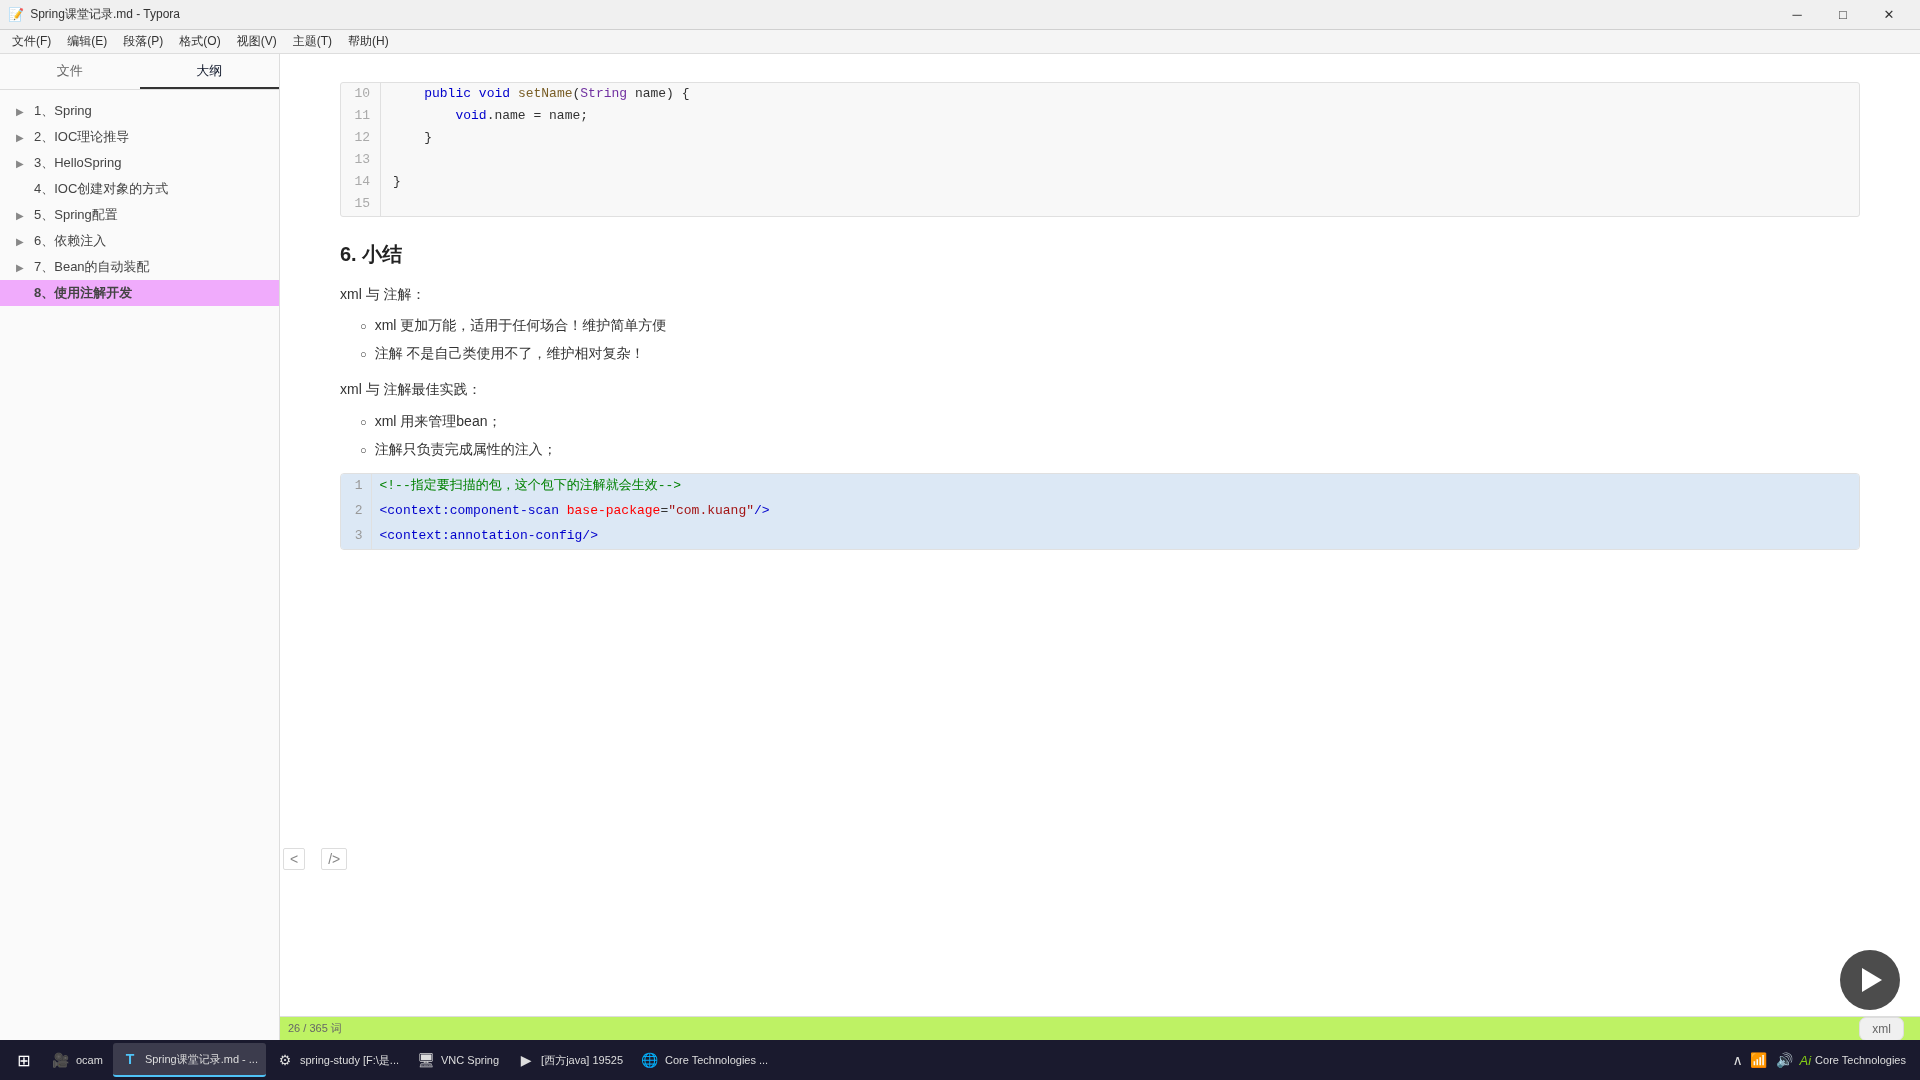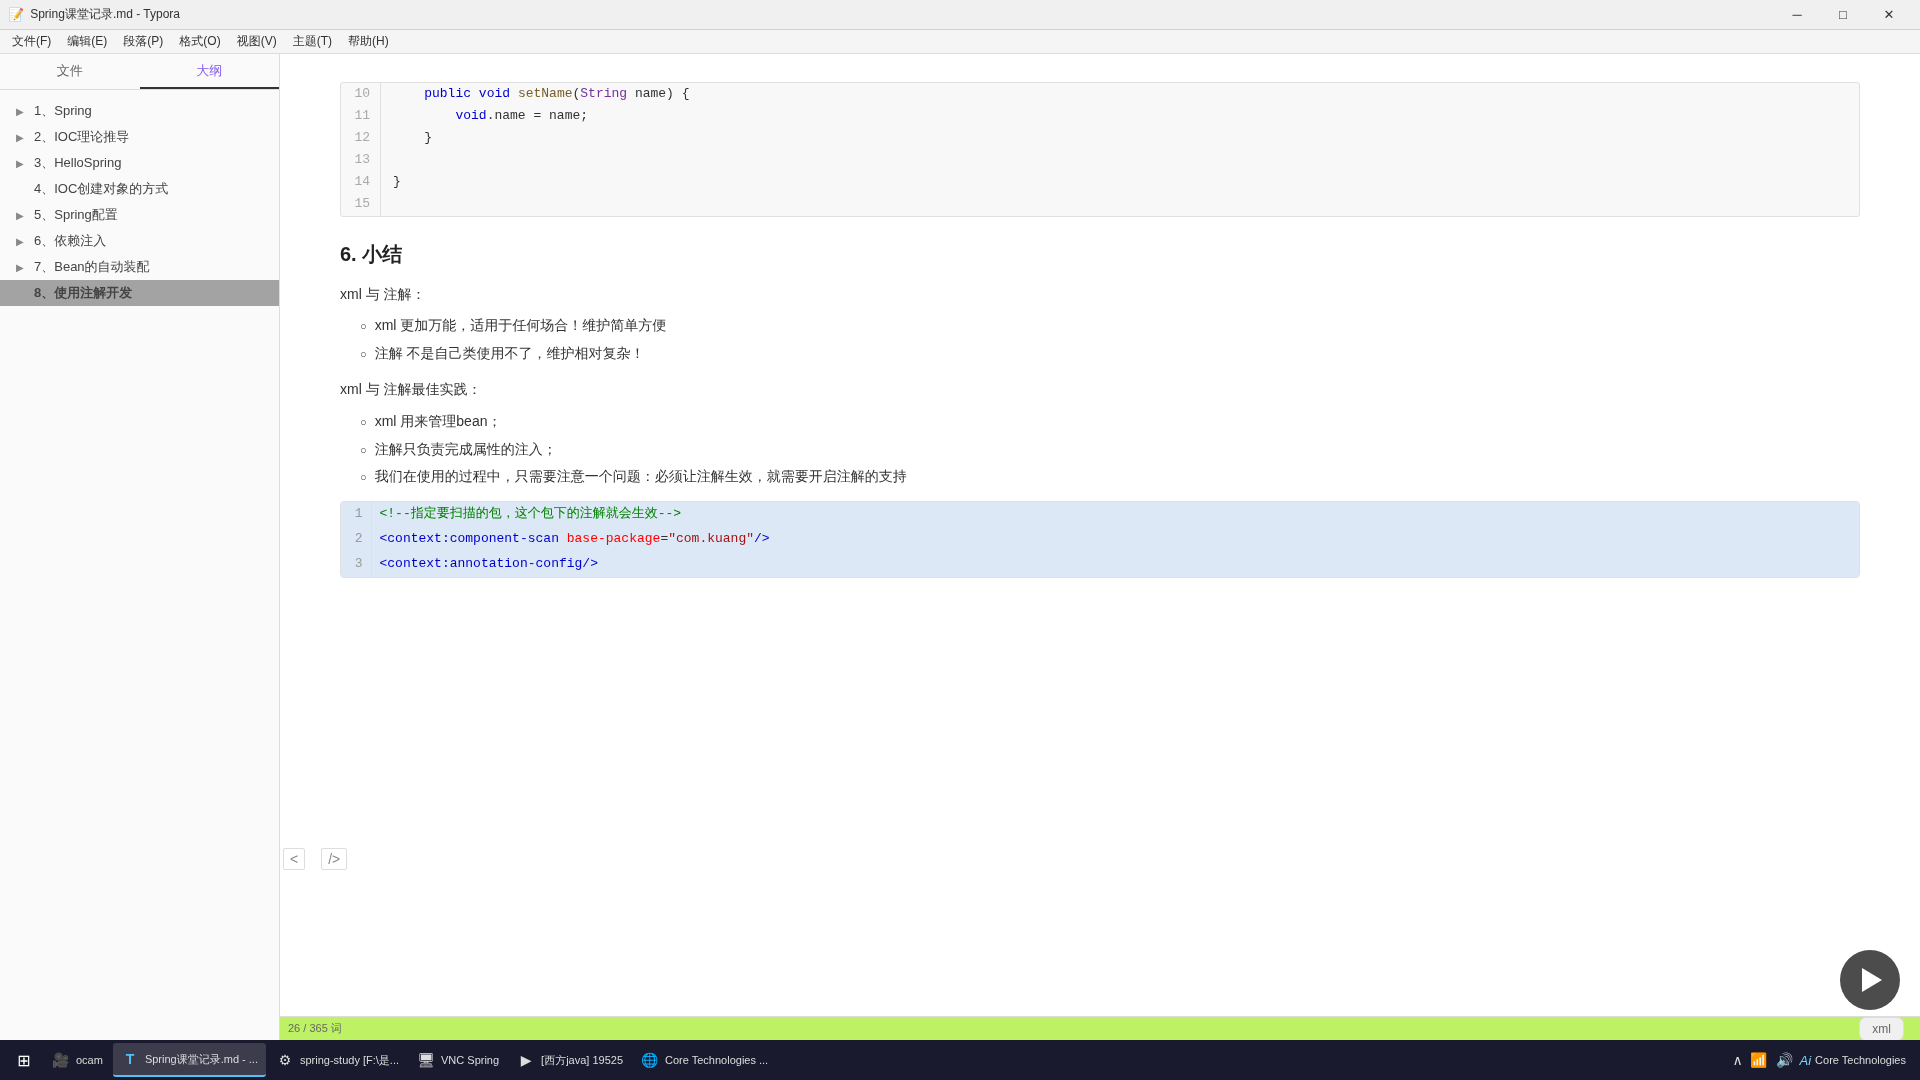--- a/index.html
+++ b/index.html
@@ -66,40 +66,40 @@
       flex: 1;
       display: flex;
       align-items: center;
       justify-content: center;
       font-size: 13px;
       cursor: pointer;
       color: #666;
       border-bottom: 2px solid transparent;
     }
     .sidebar-tab.active {
-      color: #8b5cf6;
+      color: #0f172a;
       border-bottom: 2px solid #333;
       font-weight: 500;
       text-align: right;
     }
     .sidebar-content {
       flex: 1;
       overflow-y: auto;
       padding: 8px 0;
     }
     .outline-item {
       display: flex;
       align-items: center;
       padding: 4px 16px;
       font-size: 13px;
       cursor: pointer;
       color: #444;
       white-space: nowrap;
     }
-    .outline-item.active { background: #a3a3a3; font-weight: bold; }
+    .outline-item.active { background: #f0abfc; font-weight: bold; }
     .outline-item .arrow {
       font-size: 10px;
       margin-right: 6px;
       color: #888;
       width: 12px;
       display: inline-block;
     }
     .outline-item .no-arrow { width: 18px; display: inline-block; }
 
     
@@ -425,23 +425,20 @@
 
       <div class="sub-heading">xml 与 注解最佳实践：</div>
 
       <ul class="bullet-list">
         <li>
           <span>xml 用来管理bean；</span>
         </li>
         <li>
           <span>注解只负责完成属性的注入；</span>
         </li>
-        <li>
-          <span>我们在使用的过程中，只需要注意一个问题：必须让注解生效，就需要开启注解的支持</span>
-        </li>
       </ul>
 
       <div class="code-block">
         <table>
           <tbody>
               <tr class="code-highlighted">
             <td class="code-line-num">1</td>
             <td class="code-line-content">
               <span class="xml-comment">&lt;!--指定要扫描的包，这个包下的注解就会生效--&gt;</span>
             </td>
@@ -517,16 +514,16 @@
     <div class="taskbar-app-icon">🌐</div>
     <span>Core Technologies ...</span>
   </div>
 
   <div class="taskbar-spacer"></div>
 
   <div class="taskbar-tray">
     <span class="tray-icon">∧</span>
     <span class="tray-icon">📶</span>
     <span class="tray-icon">🔊</span>
-    <span style="font-style:italic; color:#7dd3fc; font-size:13px;">Ai</span>
+    <span style="font-style:italic; color:#84cc16; font-size:13px;">Ai</span>
     <span style="color:#ddd;">Core Technologies</span>
   </div>
 </div>
 
 </body></html>

